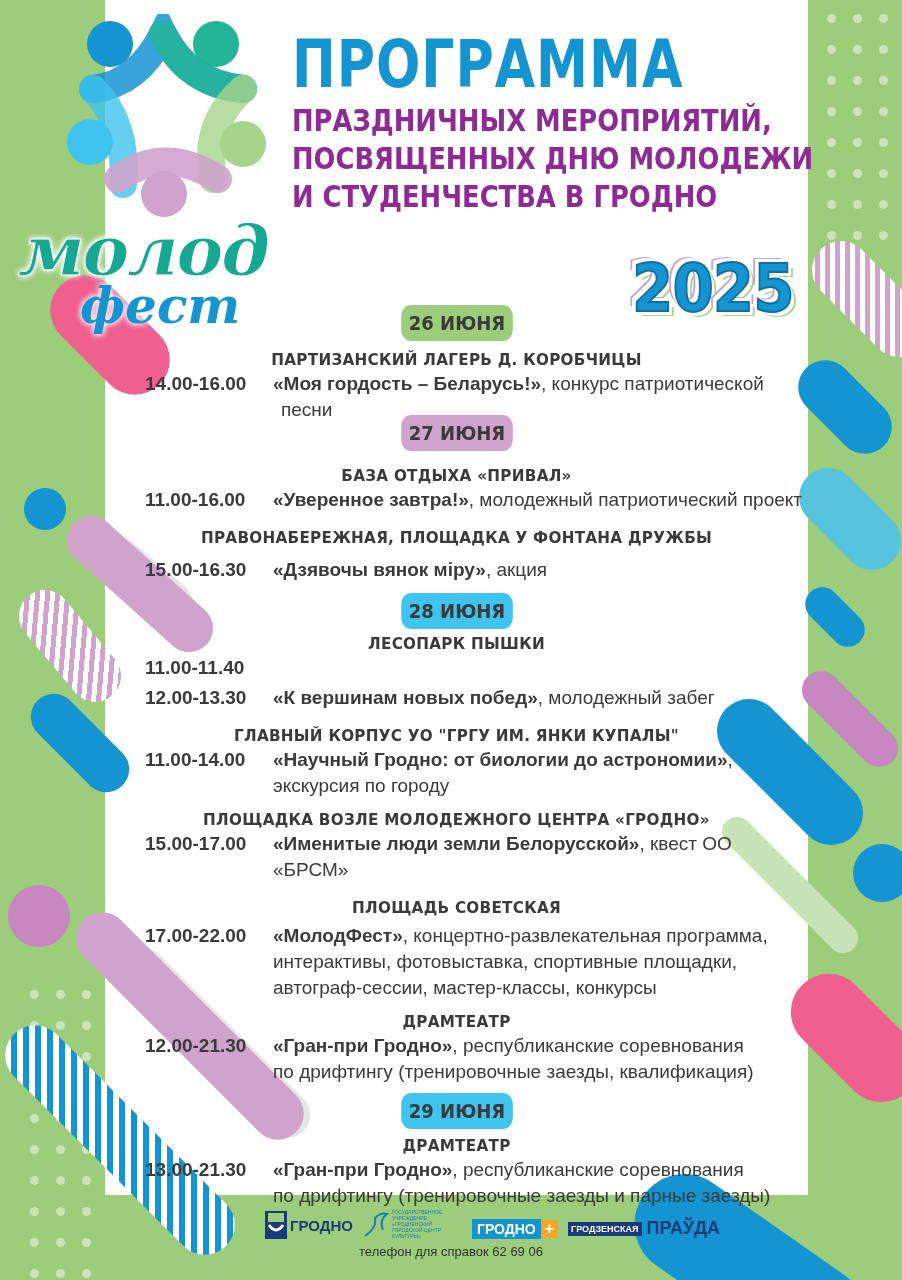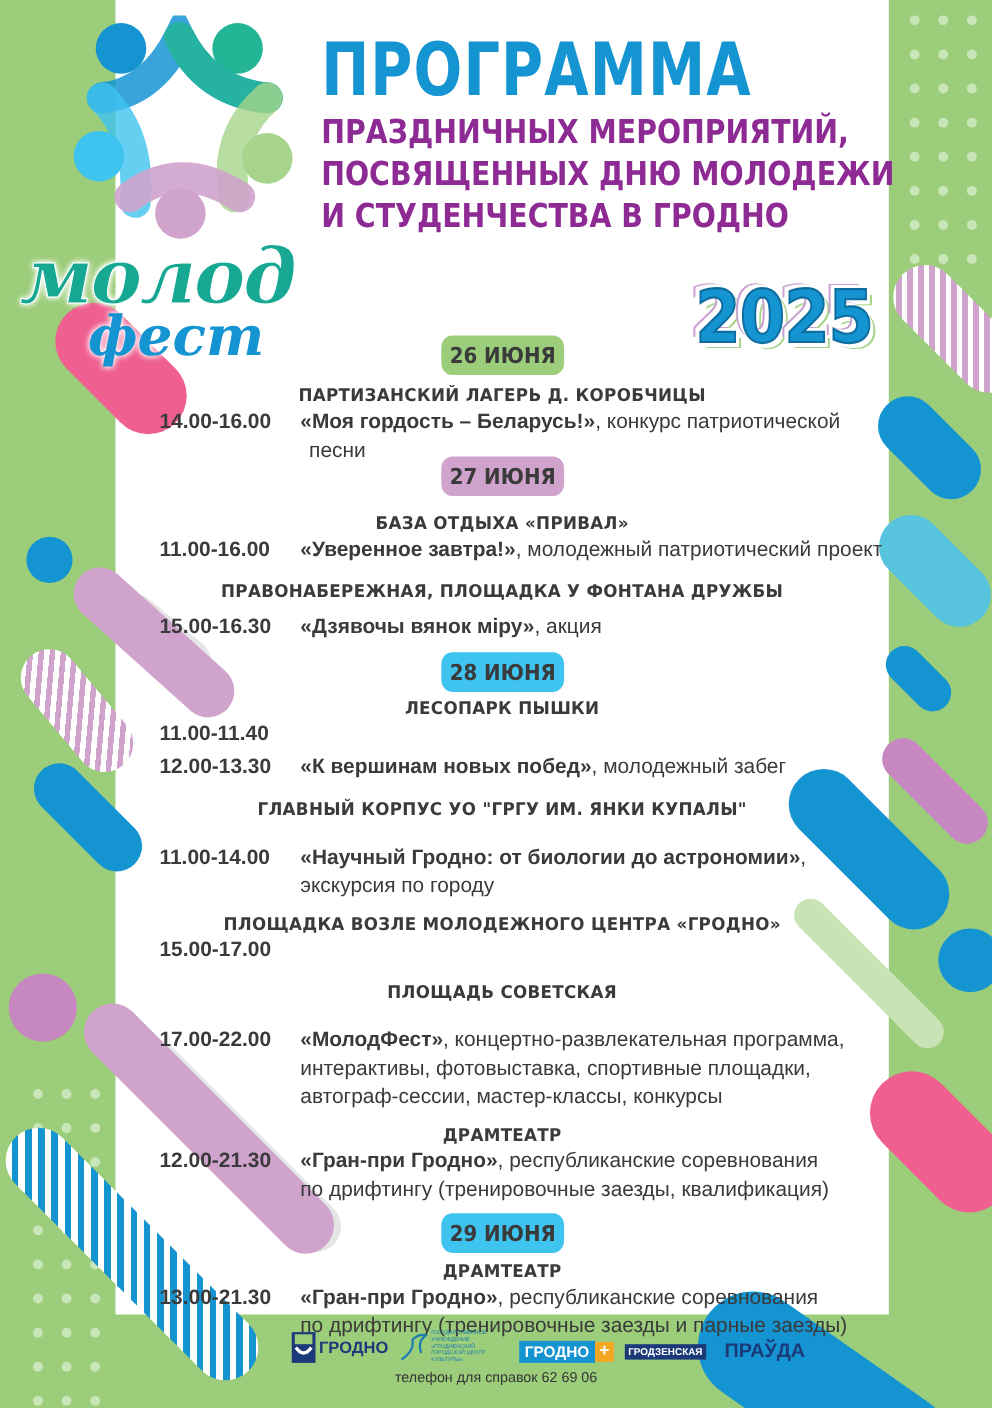--- a/index.html
+++ b/index.html
@@ -160,30 +160,31 @@
   <div class="badge" style="background:#3fc3ef;margin-top:10px;">28 ИЮНЯ</div>
   <div class="venue" style="margin-top:4px;">ЛЕСОПАРК ПЫШКИ</div>
   <div class="event">
     <span class="time">11.00-11.40</span>
   </div>
   <div class="event" style="margin-top:4px;">
     <span class="time">12.00-13.30</span>
     <span class="desc"><span class="name">«К вершинам новых побед»</span><span class="rest">, молодежный забег</span></span>
   </div>
   <div class="venue" style="margin-top:14px;">ГЛАВНЫЙ КОРПУС УО "ГРГУ ИМ. ЯНКИ КУПАЛЫ"</div>
-  <div class="event" style="margin-top:20px;">
+  <div class="event" style="margin-top:0;">
     <span class="time">11.00-14.00</span>
     <span class="desc"><span class="name">«Научный Гродно: от биологии до астрономии»</span><span class="rest">,</span><span class="cont">экскурсия по городу</span></span>
   </div>
   <div class="venue" style="margin-top:10px;">ПЛОЩАДКА ВОЗЛЕ МОЛОДЕЖНОГО ЦЕНТРА «ГРОДНО»</div>
   <div class="event">
     <span class="time">15.00-17.00</span>
+    <span class="desc"><span class="name">«Именитые люди земли Белорусской»</span><span class="rest">,  квест ОО «БРСМ»</span></span>
   </div>
   <div class="venue" style="margin-top:14px;">ПЛОЩАДЬ СОВЕТСКАЯ</div>
-  <div class="event" style="margin-top:20px;">
+  <div class="event" style="margin-top:4px;">
     <span class="time">17.00-22.00</span>
     <span class="desc"><span class="name">«МолодФест»</span><span class="rest">, концертно-развлекательная программа,</span><span class="cont">интерактивы, фотовыставка, спортивные площадки,</span><span class="cont">автограф-сессии, мастер-классы, конкурсы</span></span>
   </div>
   <div class="venue" style="margin-top:10px;">ДРАМТЕАТР</div>
   <div class="event">
     <span class="time">12.00-21.30</span>
     <span class="desc"><span class="name">«Гран-при Гродно»</span><span class="rest">, республиканские соревнования</span><span class="cont">по дрифтингу (тренировочные заезды, квалификация)</span></span>
   </div>
 
   <div class="badge" style="background:#3fc3ef;margin-top:8px;">29 ИЮНЯ</div>
@@ -206,18 +207,18 @@
   <div style="display:flex;align-items:center;gap:3px;">
     <svg width="26" height="28" viewBox="0 0 26 28">
         <path d="M2 26 Q14 18 12 8 Q18 2 24 4 Q16 10 20 20" stroke="#1d7fb0" stroke-width="2" fill="none"></path>
       </svg>
     <span style="font-size:5px;color:#1d7fb0;width:70px;line-height:6px;display:block;">ГОСУДАРСТВЕННОЕ УЧРЕЖДЕНИЕ «ГРОДНЕНСКИЙ ГОРОДСКОЙ ЦЕНТР КУЛЬТУРЫ»</span>
   </div>
   <div style="display:flex;align-items:center;">
     <span style="background:#1594d2;color:#fff;font-weight:bold;font-size:14px;padding:2px 5px;">ГРОДНО</span>
     <span style="background:#f5a623;color:#fff;font-weight:bold;font-size:16px;padding:0 4px;">+</span>
   </div>
-  <div style="display:flex;align-items:center;gap:17px;">
+  <div style="display:flex;align-items:center;gap:5px;">
     <span style="background:#1a3a7a;color:#fff;font-weight:bold;font-size:9px;padding:2px 3px;">ГРОДЗЕНСКАЯ</span>
     <span style="color:#1a3a7a;font-weight:bold;font-size:18px;">ПРАЎДА</span>
   </div>
 </div>
 <div class="phone">телефон для справок 62 69 06</div>
 
 </body></html>

